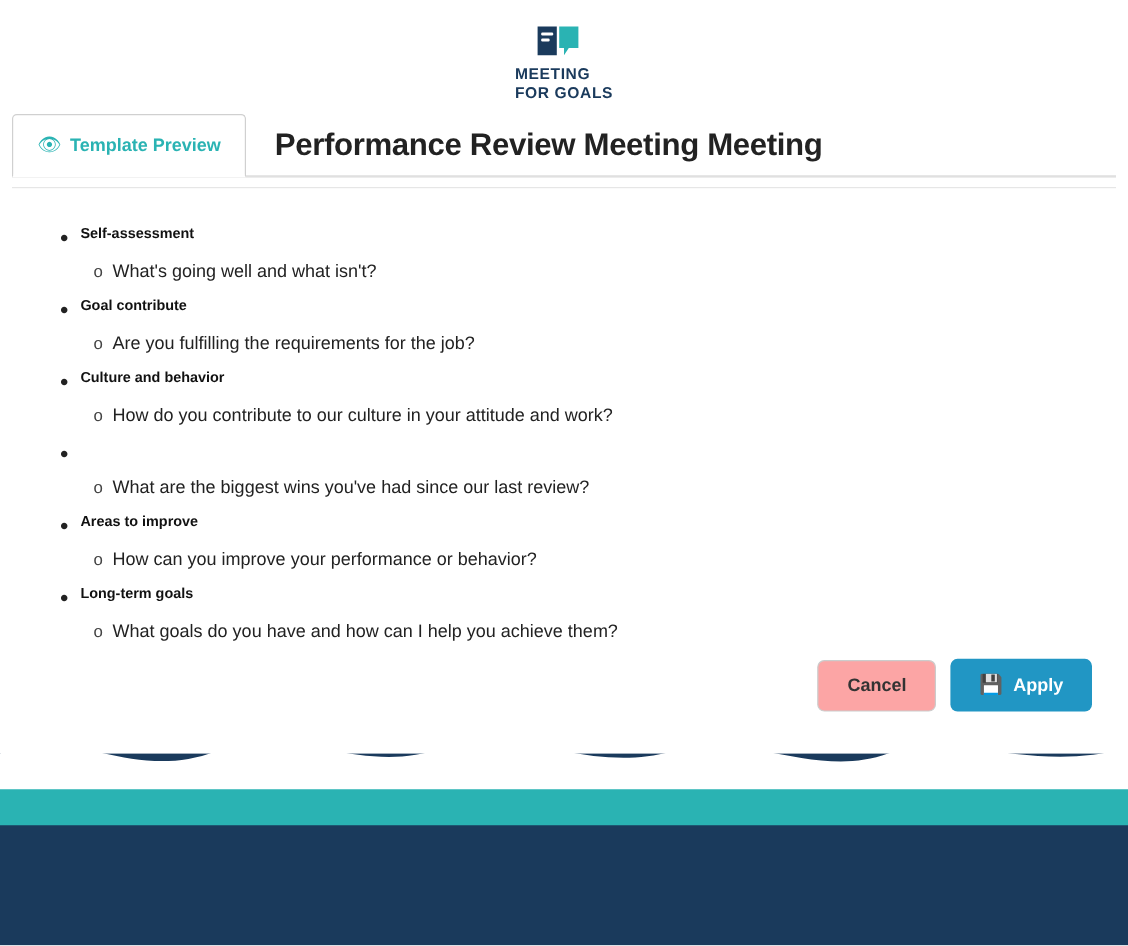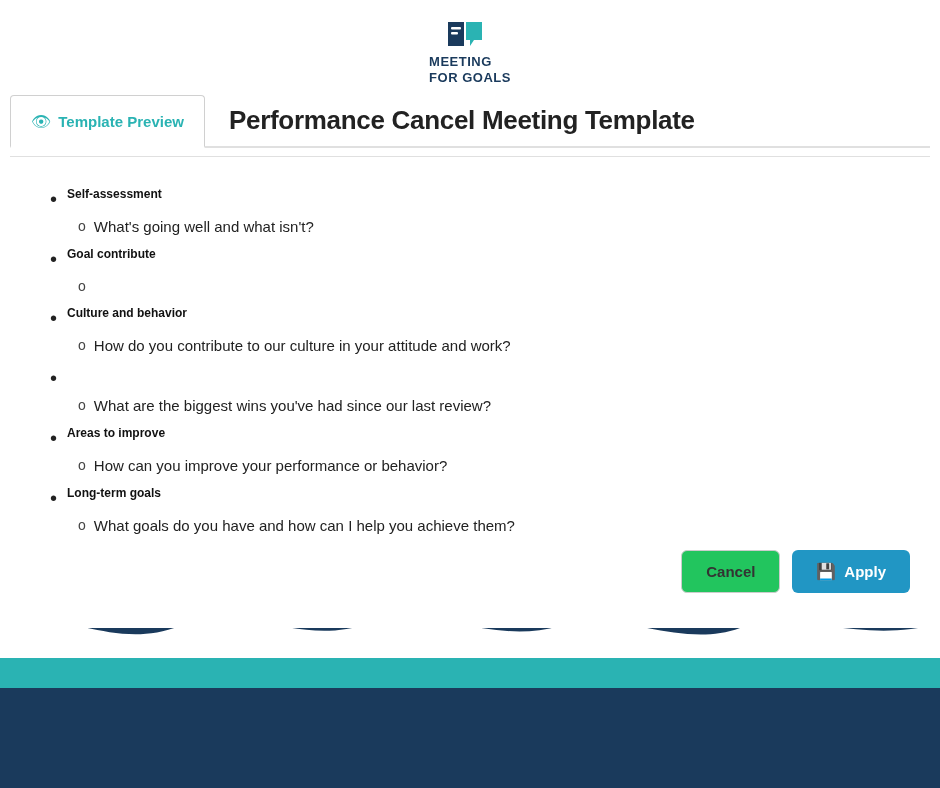--- a/index.html
+++ b/index.html
@@ -154,21 +154,21 @@
       right: 30px;
       display: flex;
       gap: 12px;
       align-items: center;
       z-index: 10;
     }
 
     .btn-cancel {
       padding: 12px 24px;
       border: 1.5px solid #ccc;
-      background: #22c55e;
+      background: #fca5a5;
       border-radius: 6px;
       font-size: 15px;
       font-weight: 600;
       color: #333;
       cursor: pointer;
     }
 
     .btn-apply {
       display: flex;
       align-items: center;
@@ -243,21 +243,21 @@
     <span>FOR GOALS</span>
   </div>
 </div>
 
 <div class="tab-title-bar">
   <div class="tab-preview">
     <span class="tab-eye-icon">👁</span>
     <span class="tab-preview-label">Template Preview</span>
   </div>
   <div class="page-title-area">
-    <h1 class="page-title">Performance Cancel Meeting Template</h1>
+    <h1 class="page-title">Performance Review Meeting Meeting</h1>
   </div>
 </div>
 
 <hr class="divider-line">
 
 <div class="main-content">
   <ul class="agenda-list">
   <li class="agenda-item">
       <div class="agenda-item-header">
         <span class="bullet">•</span>
@@ -268,20 +268,21 @@
         <span class="sub-text">What's going well and what isn't?</span>
       </div>
     </li>
       <li class="agenda-item">
       <div class="agenda-item-header">
         <span class="bullet">•</span>
         <span class="agenda-item-title">Goal contribute</span>
       </div>
       <div class="sub-item">
         <span class="sub-bullet">o</span>
+        <span class="sub-text">Are you fulfilling the requirements for the job?</span>
       </div>
     </li>
       <li class="agenda-item">
       <div class="agenda-item-header">
         <span class="bullet">•</span>
         <span class="agenda-item-title">Culture and behavior</span>
       </div>
       <div class="sub-item">
         <span class="sub-bullet">o</span>
         <span class="sub-text">How do you contribute to our culture in your attitude and work?</span>

